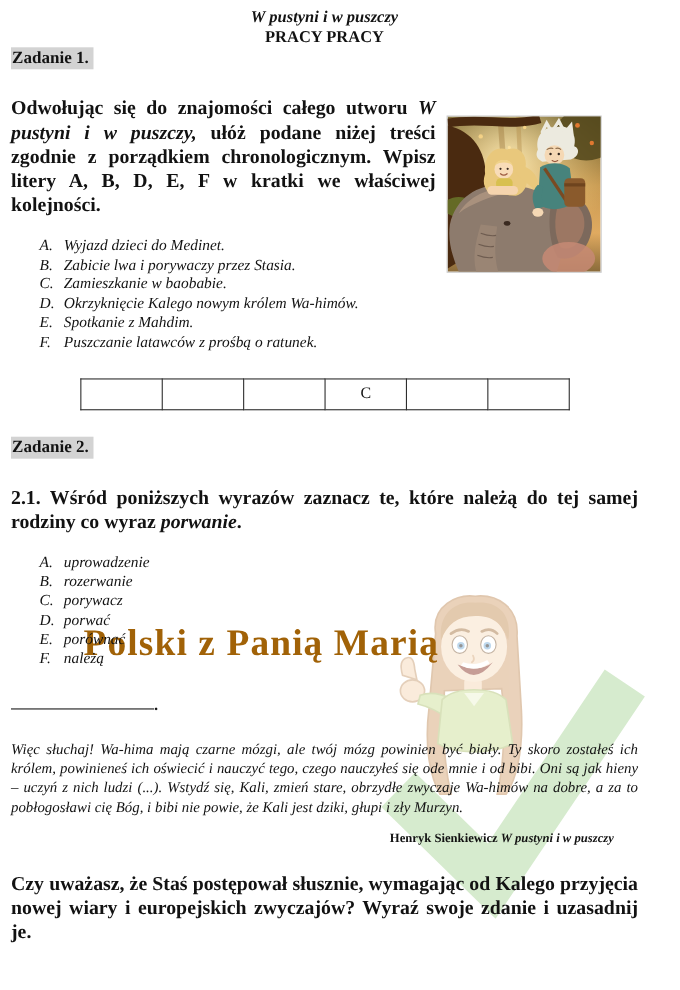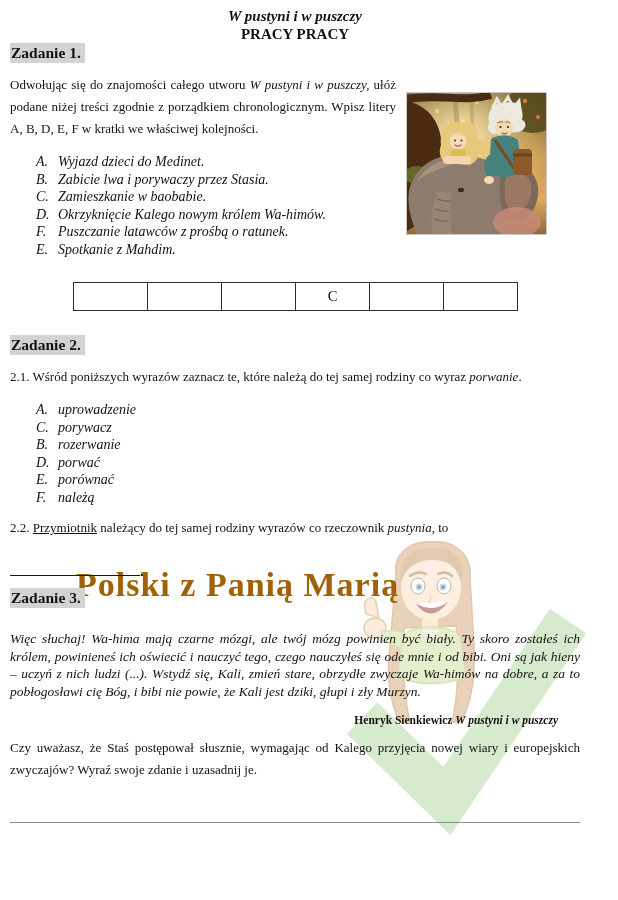--- a/index.html
+++ b/index.html
@@ -26,21 +26,21 @@
   .doc-title .t1{font-style:italic;}
   .zh-row{margin:0;}
   .zheading{
     display:inline-block;background:#d3d3d3;
     font-weight:bold;font-size:15.5px;line-height:19px;
     padding:0 4px 1px 1px;
   }
   .zh1{}
   .zh2{margin-top:24px;}
   .zh3{margin-top:8px;}
-  .para{font-size:13px;font-weight:normal;line-height:22px;text-align:justify;margin-top:11px;}
+  .para{font-size:18px;font-weight:bold;line-height:22px;text-align:justify;margin-top:24px;}
   .book{font-style:italic;}
   .img-float{
     float:right;width:139px;height:141px;
     margin:18px 33px 8px 10px;
     border:1px solid #c9c9c9;box-sizing:content-box;
   }
   .abc-list{margin-top:9px;margin-left:26px;font-size:14px;line-height:17.5px;font-weight:normal;font-style:italic;}
   .abc-item{white-space:nowrap;}
   .abc-letter{display:inline-block;width:22px;}
   .ansbox-wrap{clear:both;margin:24px 0 0 63px;}
@@ -186,22 +186,22 @@
         </svg>
       </div>
 
       <p class="para"><span>Odwołując się do znajomości całego utworu </span><span class="book">W pustyni i w puszczy,</span><span> ułóż podane niżej treści zgodnie z porządkiem chronologicznym. Wpisz litery A, B, D, E, F w kratki we właściwej kolejności.</span></p>
 
       <div class="abc-list">
         <div class="abc-item"><span class="abc-letter">A.</span><span>Wyjazd dzieci do Medinet.</span></div>
         <div class="abc-item"><span class="abc-letter">B.</span><span>Zabicie lwa i porywaczy przez Stasia.</span></div>
         <div class="abc-item"><span class="abc-letter">C.</span><span>Zamieszkanie w baobabie.</span></div>
         <div class="abc-item"><span class="abc-letter">D.</span><span>Okrzyknięcie Kalego nowym królem Wa-himów.</span></div>
+        <div class="abc-item"><span class="abc-letter">E.</span><span>Spotkanie z Mahdim.</span></div>
         <div class="abc-item"><span class="abc-letter">F.</span><span>Puszczanie latawców z prośbą o ratunek.</span></div>
-        <div class="abc-item"><span class="abc-letter">E.</span><span>Spotkanie z Mahdim.</span></div>
       </div>
 
       <div class="ansbox-wrap">
         <table class="ansbox">
           <tbody>
               <tr>
             <td></td>
             <td></td>
             <td></td>
             <td>C</td>
@@ -214,34 +214,30 @@
     </div>
 
     <div class="zh-row zh2">
       <span class="zheading">Zadanie 2.</span>
     </div>
 
     <p class="para"><span>2.1. Wśród poniższych wyrazów zaznacz te, które należą do tej samej rodziny co wyraz </span><span class="book">porwanie</span><span>.</span></p>
 
     <div class="abc-list">
       <div class="abc-item"><span class="abc-letter">A.</span><span>uprowadzenie</span></div>
+      <div class="abc-item"><span class="abc-letter">B.</span><span>rozerwanie</span></div>
       <div class="abc-item"><span class="abc-letter">C.</span><span>porywacz</span></div>
-      <div class="abc-item"><span class="abc-letter">B.</span><span>rozerwanie</span></div>
       <div class="abc-item"><span class="abc-letter">D.</span><span>porwać</span></div>
       <div class="abc-item"><span class="abc-letter">E.</span><span>porównać</span></div>
       <div class="abc-item"><span class="abc-letter">F.</span><span>należą</span></div>
     </div>
 
-    <p class="para"><span>2.2. </span><span class="u">Przymiotnik</span><span> należący do tej samej rodziny wyrazów co rzeczownik </span><span class="book">pustynia</span><span>, to</span></p>
 
     <div class="blank-row"><span class="blank-line"></span><span>.</span></div>
 
-    <div class="zh-row zh3">
-      <span class="zheading">Zadanie 3.</span>
-    </div>
 
 
     <p class="quote">Więc słuchaj! Wa-hima mają czarne mózgi, ale twój mózg powinien być biały. Ty skoro zostałeś ich królem, powinieneś ich oświecić i nauczyć tego, czego nauczyłeś się ode mnie i od bibi. Oni są jak hieny – uczyń z nich ludzi (...). Wstydź się, Kali, zmień stare, obrzydłe zwyczaje Wa-himów na dobre, a za to pobłogosławi cię Bóg, i bibi nie powie, że Kali jest dziki, głupi i zły Murzyn.</p>
 
     <div class="attribution"><span>Henryk Sienkiewicz </span><span class="atitle">W pustyni i w puszczy</span></div>
 
     <p class="para">Czy uważasz, że Staś postępował słusznie, wymagając od Kalego przyjęcia nowej wiary i europejskich zwyczajów? Wyraź swoje zdanie i uzasadnij je.</p>
 
     <div class="answers">
       <div class="ans-line"></div>

